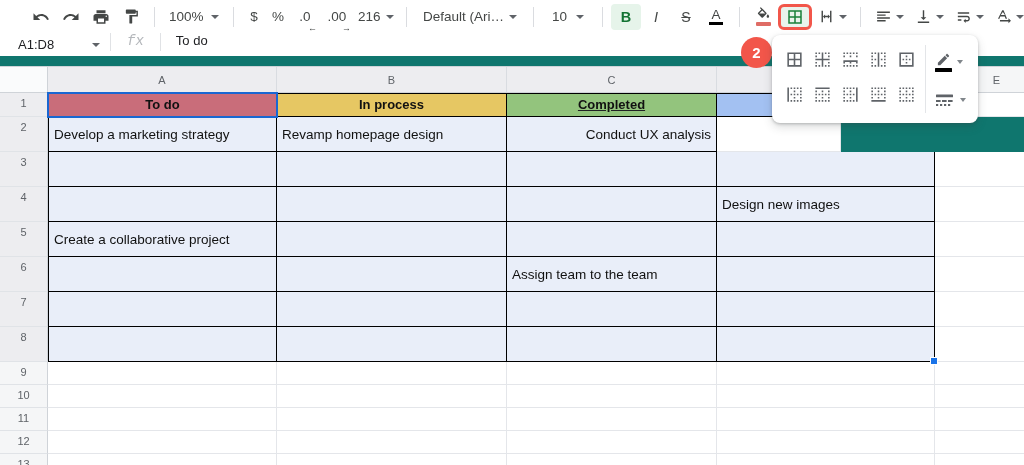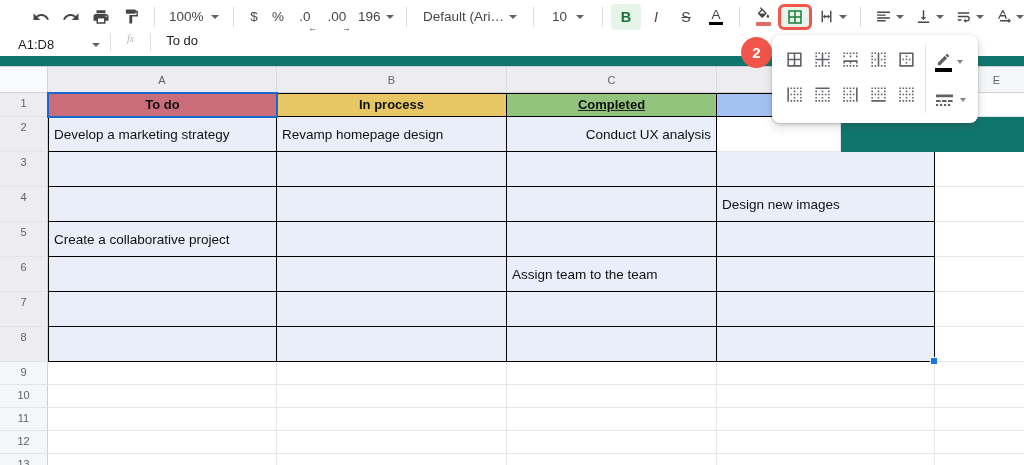--- a/index.html
+++ b/index.html
@@ -33,21 +33,21 @@
   .borders-btn { width:34px; height:26px; background:#e9f3ec; border:3px solid #f2564a; border-radius:6px; }
   .borders-btn svg { fill:#188038; }
   .icaret-btn { width:40px; justify-content:center; gap:4px; }
 
   
   .fbar { position:absolute; left:0; top:33px; width:1024px; height:29px; background:#fff;
           border-bottom:6px solid #0f766e; display:flex; align-items:flex-start; z-index:9;padding-left:10px; }
   .namebox { width:100px; height:100%; display:flex; align-items:center; justify-content:space-between;
              padding:0 10px 0 8px; font-size:13px; color:#202124; }
   .fdiv { width:1px; height:18px; background:#e0e2e5; }
-  .fx { font-family:Liberation Serif, serif; font-style:italic; color:#b4b7bb; font-size:10px; margin:0 16px; }
+  .fx { font-family:Liberation Mono, monospace; font-style:italic; color:#b4b7bb; font-size:14px; margin:0 16px; }
   .fval { font-size:13px; margin-left:15px; color:#202124; }
 
   
   .col-headers { position:absolute; left:0; top:66px; height:27px; display:flex;
                  border-top:1px solid #cfd3d8; border-bottom:1px solid #cfd3d8; z-index:1; }
   .corner { width:48px; height:100%; background:#fafbfc; border-right:1px solid #cfd3d8; }
   .col-h { height:100%; background:#f5f6f7; border-right:1px solid #d9dce1; color:#5f6368;
            font-size:11px; display:flex; align-items:center; justify-content:center; }
   .col-h.sel { background:#ededf0; }
   #grid-rows { position:absolute; left:0; top:93px; z-index:1; }
@@ -127,21 +127,21 @@
       </div>
     <div class="tbtn dec">
       <span>.0</span>
       <span class="arr">←</span>
     </div>
     <div class="tbtn dec dec2">
       <span>.00</span>
       <span class="arr">→</span>
     </div>
     <div class="tbtn fmt">
-      <span>196</span>
+      <span>216</span>
       <span class="caret"></span>
     </div>
     <div class="sep"></div>
     <div class="tbtn font-btn">
       <span>Default (Ari…</span>
       <span class="caret"></span>
     </div>
     <div class="sep"></div>
     <div class="tbtn size-btn">
       <span>10</span>

